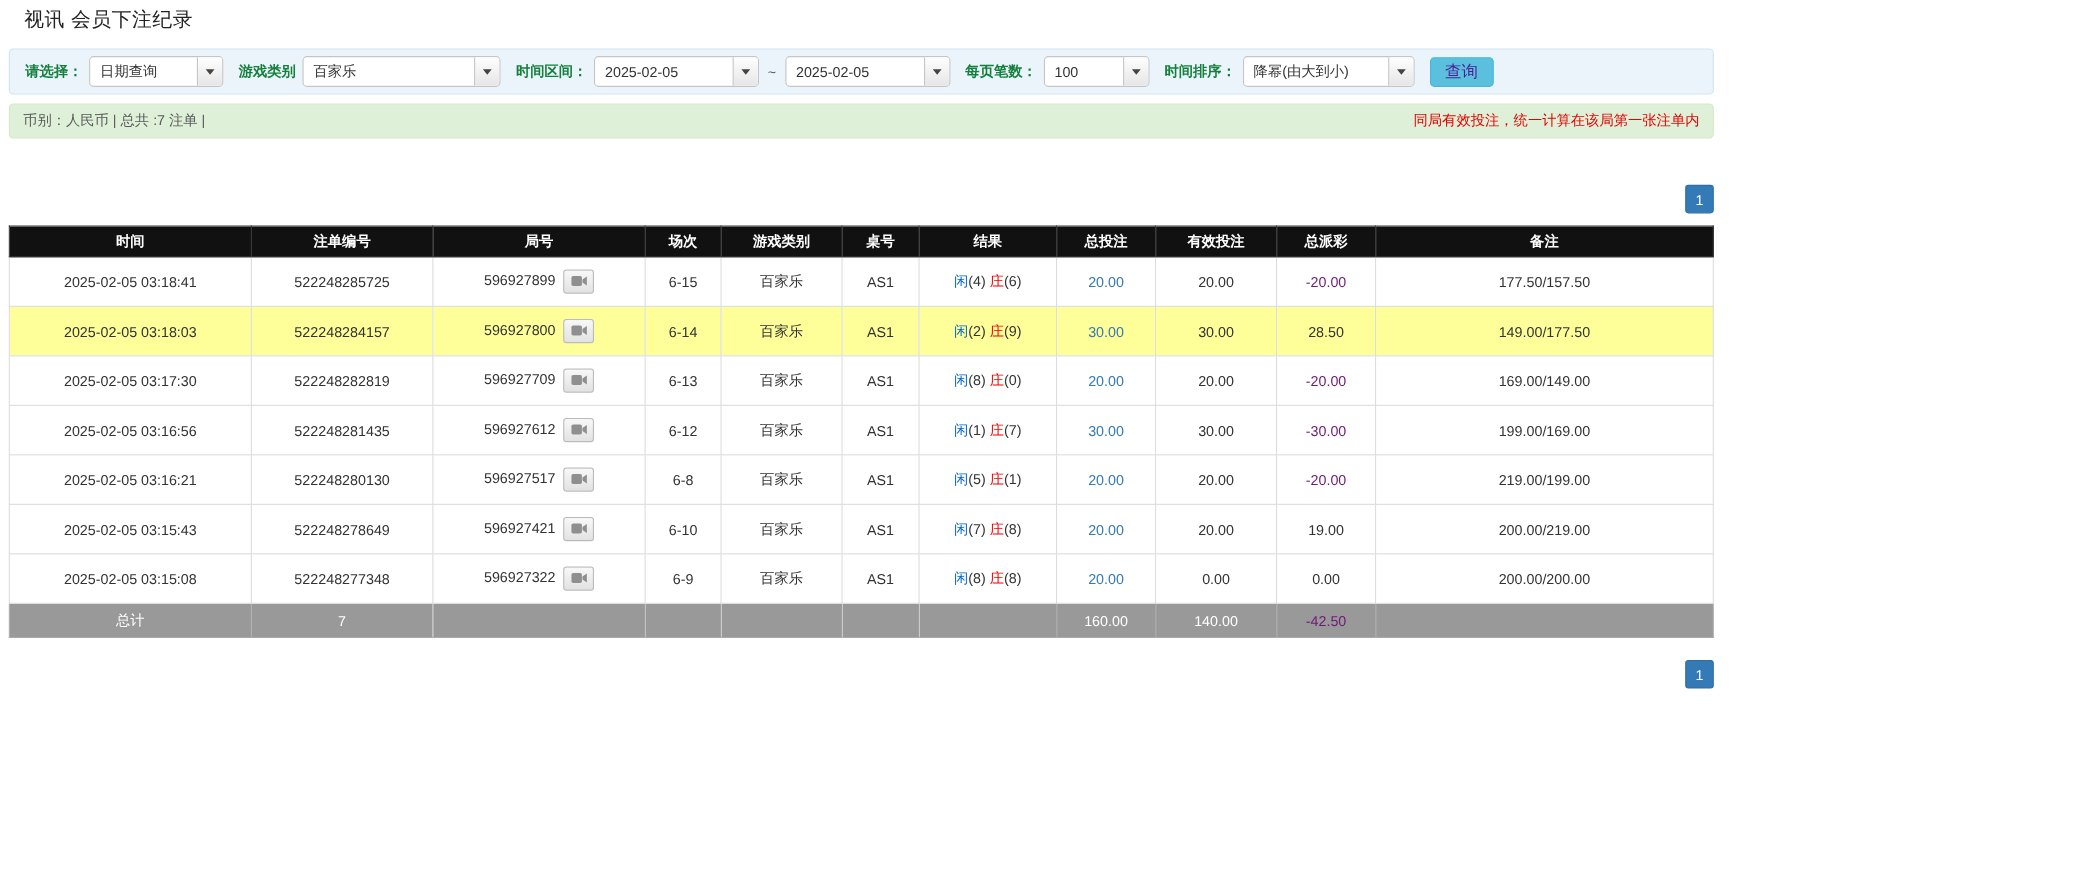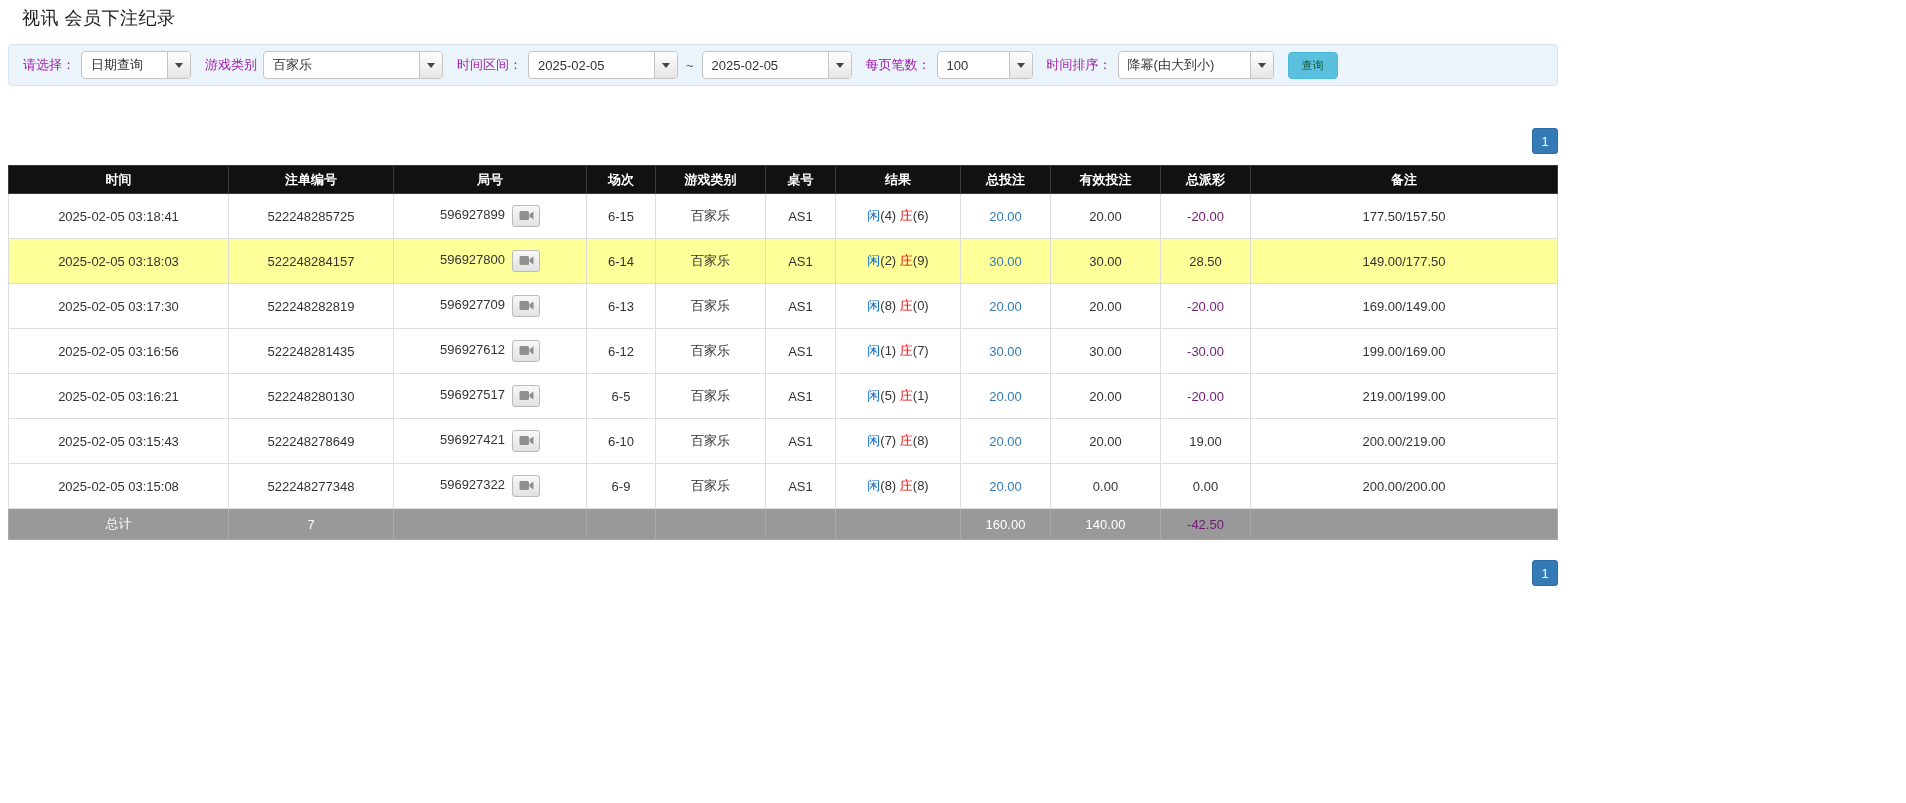--- a/index.html
+++ b/index.html
@@ -12,42 +12,42 @@
   .container { width: 1550px; margin: 6px 0 0 8px; }
 
   h1.title { font-size: 18px; font-weight: 400; color:#222; margin: 2px 0 14px 14px; letter-spacing: 0.5px; }
 
   
   .filter-bar {
     display:flex; align-items:center; gap:6px;
     background:#ecf4fb; border:1px solid #d3e3f1; border-radius:4px;
     padding:7px 14px; height:42px;
   }
-  .flabel { color:#a21caf; font-weight:normal; white-space:nowrap; margin-left:8px; }
+  .flabel { color:#15803d; font-weight:bold; white-space:nowrap; margin-left:8px; }
   .flabel.first { margin-left:0; }
   .tilde { color:#555; margin:0 2px; }
 
   .combo {
     display:inline-flex; align-items:stretch; height:28px;
     background:#fff; border:1px solid #c5c5c5; border-radius:4px; overflow:hidden;
     cursor:pointer;
   }
   .combo-text { flex:1; display:flex; align-items:center; padding:0 9px; color:#333; white-space:nowrap; overflow:hidden; }
   .combo-btn {
     width:23px; display:flex; align-items:center; justify-content:center;
     background:linear-gradient(#fefefe,#e6e6e6); border-left:1px solid #c5c5c5; cursor:pointer;
   }
   .caret { width:0; height:0; border-left:4px solid transparent; border-right:4px solid transparent; border-top:5px solid #444; }
-  .w-mode { width:110px; } .w-game { width:180px; } .w-date { width:150px; }
+  .w-mode { width:122px; } .w-game { width:180px; } .w-date { width:150px; }
   .w-size { width:96px; }  .w-sort { width:156px; }
 
   .btn-query {
     height:27px; padding:0 13px; margin-left:8px;
-    background:#5bc0de; border:1px solid #46b8da; color:#14532d;
-    border-radius:4px; font-size:11px; cursor:pointer;
+    background:#5bc0de; border:1px solid #46b8da; color:#4c1d95;
+    border-radius:4px; font-size:15px; cursor:pointer;
     font-family:inherit;
     text-align:right;
   }
 
   
   .summary-bar {
     display:flex; justify-content:space-between; align-items:center;
     background:#dff0d8; border:1px solid #d6e9c6; border-radius:4px;
     padding:0 12px; height:32px; margin-top:8px;
   }
@@ -139,20 +139,24 @@
     <div class="combo w-sort">
       <span class="combo-text">降幂(由大到小)</span>
       <span class="combo-btn">
           <i class="caret"></i>
         </span>
     </div>
 
     <button class="btn-query">查询</button>
   </div>
 
+  <div class="summary-bar">
+    <span class="summary-left">币别：人民币 | 总共 :7 注单 |</span>
+    <span class="summary-right">同局有效投注，统一计算在该局第一张注单内</span>
+  </div>
 
   <div class="pager top">
     <button class="page-btn">1</button>
   </div>
 
   <table>
     <colgroup>
       <col style="width:220px">
         <col style="width:165px">
         <col style="width:193px">
@@ -255,21 +259,21 @@
         </tr>
         <tr>
           <td>2025-02-05 03:16:21</td>
           <td>522248280130</td>
           <td><span>596927517</span><button class="media-btn">
               <span><svg width="15" height="11" viewBox="0 0 15 11">
                   <rect x="0.5" y="1" width="9.5" height="9" rx="1.5" fill="#8f8f8f"></rect>
                   <path d="M10.5 4.2 L14.5 1.4 V9.6 L10.5 6.8 Z" fill="#8f8f8f"></path>
                 </svg></span>
             </button></td>
-          <td>6-5</td>
+          <td>6-8</td>
           <td>百家乐</td>
           <td>AS1</td>
           <td><span class="pl">闲</span><span>(5)</span> <span class="bk">庄</span><span>(1)</span></td>
           <td><a class="betlink">20.00</a></td>
           <td>20.00</td>
           <td class="neg">-20.00</td>
           <td>219.00/199.00</td>
         </tr>
         <tr>
           <td>2025-02-05 03:15:43</td>

